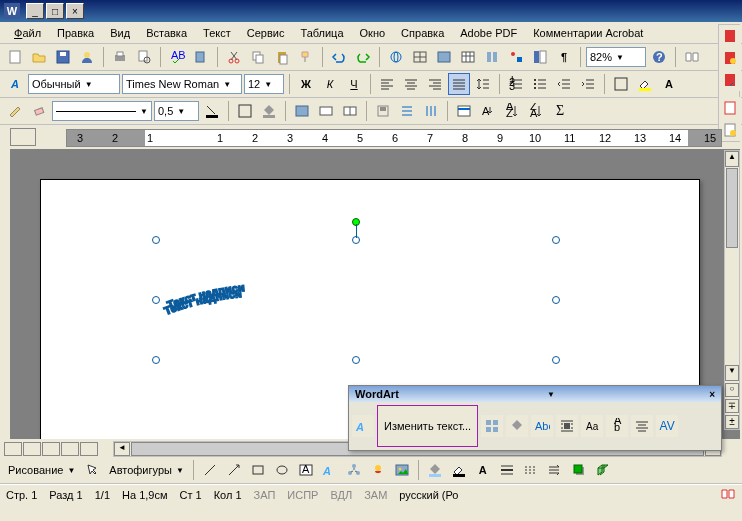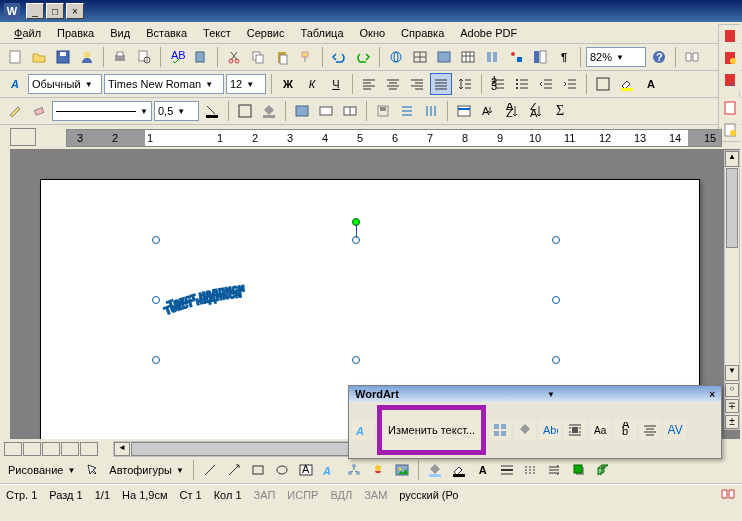--- a/index.html
+++ b/index.html
@@ -23,21 +23,21 @@
 .doc-area { background: #808080; margin: 2px 2px 2px 10px; height: 290px; position: relative; overflow: hidden; }
 .page { position: absolute; left: 30px; top: 30px; width: 660px; height: 400px; background: white; border: 1px solid #000; box-shadow: 2px 2px 4px rgba(0,0,0,0.3); }
 .wordart-obj { position: absolute; left: 115px; top: 60px; width: 400px; height: 120px; }
 .wordart-text { font-size: 60px; font-weight: 900; font-family: Arial, sans-serif; fill: #33b5f5; stroke: #0a5a9c; stroke-width: 1.5; }
 .selhandle { position: absolute; width: 8px; height: 8px; background: white; border: 1px solid #0a5a9c; border-radius: 50%; }
 .rothandle { position: absolute; width: 8px; height: 8px; background: #0f0; border: 1px solid #060; border-radius: 50%; }
 .floating-tb { position: absolute; left: 348px; top: 385px; width: 374px; background: #e7e4d8; border: 1px solid #808080; box-shadow: 2px 2px 4px rgba(0,0,0,0.3); }
 .floating-tb .hdr { background: linear-gradient(#7ba2d8, #d6e5f5); padding: 2px 6px; font-weight: bold; display: flex; align-items: center; }
 .floating-tb .hdr .x { margin-left: auto; font-size: 10px; }
 .floating-tb .body { padding: 3px; display: flex; align-items: center; gap: 3px; }
-.edittext-btn { background: #ece9d8; border: 5px solid #a21caf; padding: 14px 6px; }
+.edittext-btn { background: #ece9d8; border: 1px solid #a21caf; padding: 14px 6px; }
 .scrollbar-v { position: absolute; right: 2px; top: 150px; width: 16px; height: 280px; background: #ece9d8; border: 1px solid #c0c0c0; }
 .scrollbar-h { height: 16px; background: #ece9d8; border: 1px solid #c0c0c0; margin: 0 20px 0 10px; display: flex; align-items: center; }
 .viewbtns { display: flex; padding: 0 4px; }
 .viewbtn { width: 18px; height: 14px; border: 1px solid #888; background: #ece9d8; margin-right: 1px; }
 .statusbar { height: 20px; background: #ece9d8; border-top: 1px solid #fff; display: flex; align-items: center; padding: 0 6px; gap: 12px; }
 .statusbar .dim { color: #888; }
 .ic { width: 16px; height: 16px; display: inline-block; }
 .ruler-ticks { position: absolute; left: 0; right: 0; top: 2px; height: 14px; color: #000; font-size: 8px; }
 .ruler-ticks span { position: absolute; }
 .side-tb { position: absolute; right: 2px; top: 24px; width: 22px; background: #ece9d8; border: 1px solid #c0c0c0; }
@@ -56,20 +56,21 @@
   <span class="menuitem"><u>Ф</u><span></span>айл</span>
   <span class="menuitem">Правка</span>
   <span class="menuitem">Вид</span>
   <span class="menuitem">Вставка</span>
   <span class="menuitem">Текст</span>
   <span class="menuitem">Сервис</span>
   <span class="menuitem">Таблица</span>
   <span class="menuitem">Окно</span>
   <span class="menuitem">Справка</span>
   <span class="menuitem">Adobe PDF</span>
+  <span class="menuitem">Комментарии Acrobat</span>
   <span class="close-x">×</span>
 </div>
 
 <div class="toolbar">
   <div class="tbtn">
       <svg class="ic" viewBox="0 0 16 16">
         <rect x="3" y="2" width="10" height="12" fill="#fff" stroke="#888"></rect>
       </svg>
     </div>
   <div class="tbtn">
@@ -208,21 +209,21 @@
   <div class="sep"></div>
   <div class="tbtn">
       <svg class="ic" viewBox="0 0 16 16">
         <path d="M2 4h5v8H2zM9 4h5v8H9z" fill="#fff" stroke="#888"></path>
       </svg>
     </div>
 </div>
 
 <div class="toolbar">
   <div class="tbtn" style="color:#06c;font-weight:bold;font-style:italic">A</div>
-  <div class="dropdown" style="width:74px">
+  <div class="dropdown" style="width:92px">
       <span>Обычный</span>
       <span class="arrow">▼</span>
     </div>
   <div class="dropdown" style="width:120px">
       <span>Times New Roman</span>
       <span class="arrow">▼</span>
     </div>
   <div class="dropdown" style="width:40px">
       <span>12</span>
       <span class="arrow">▼</span>

